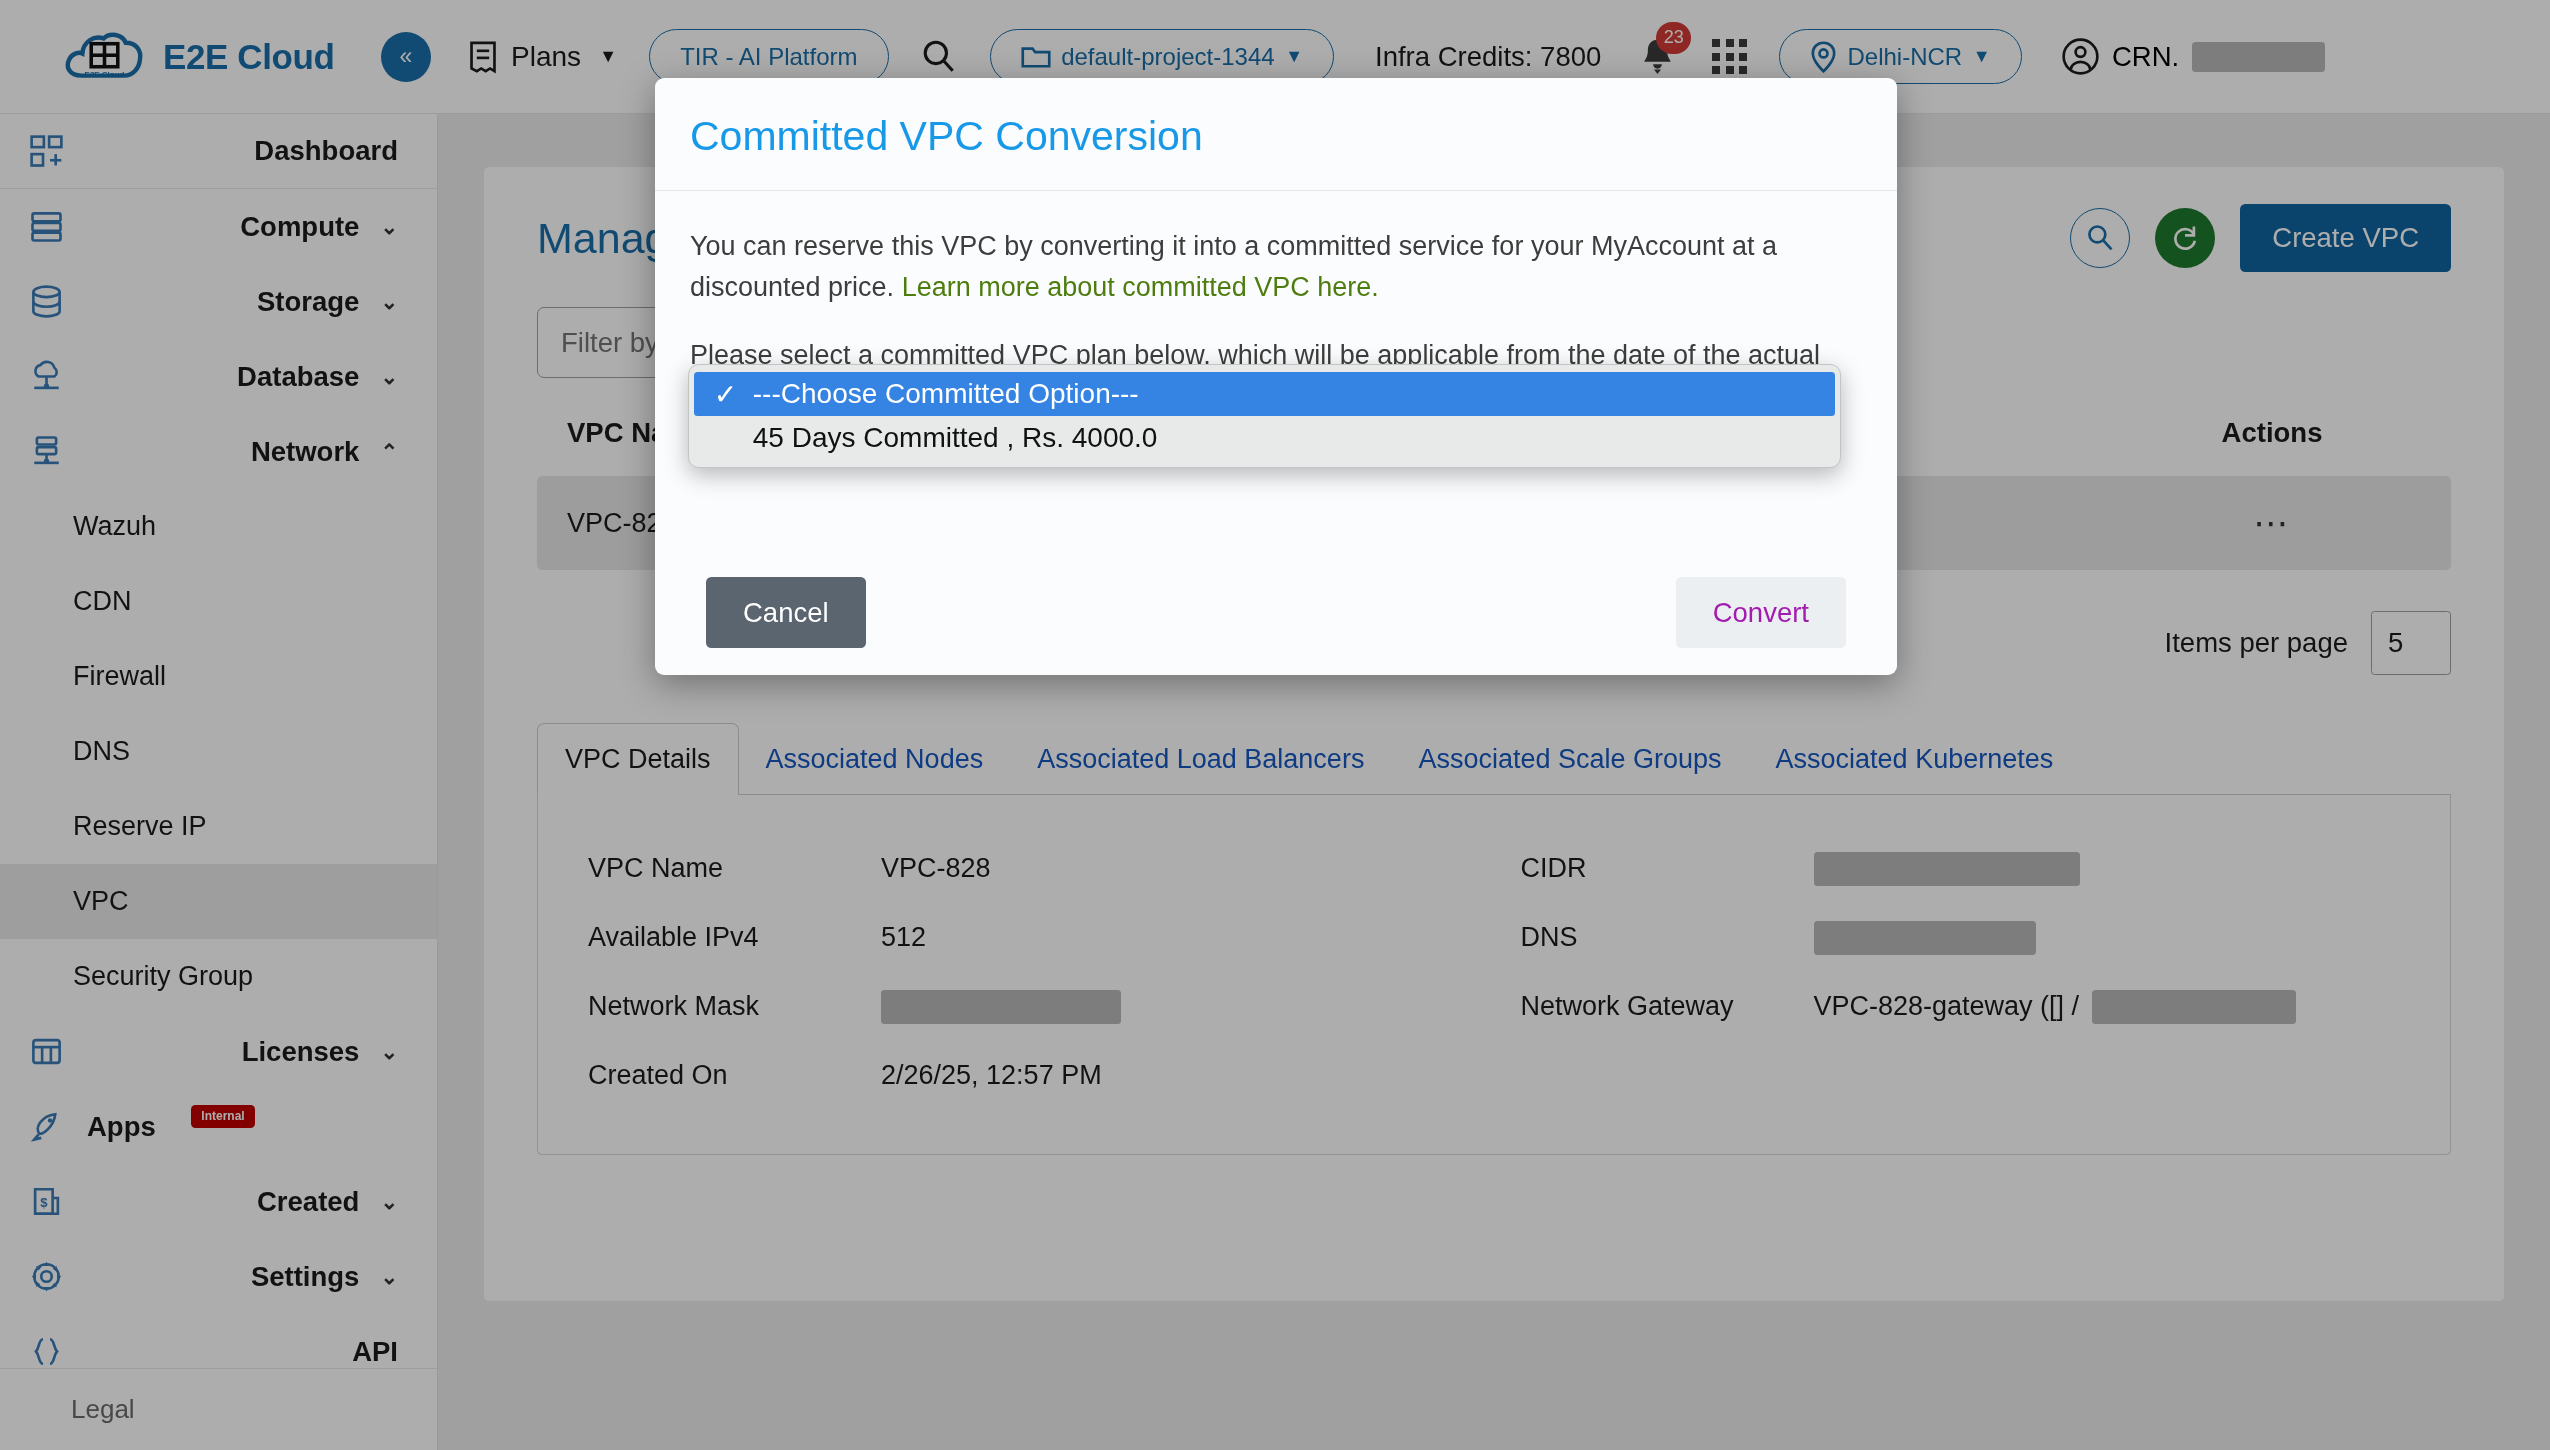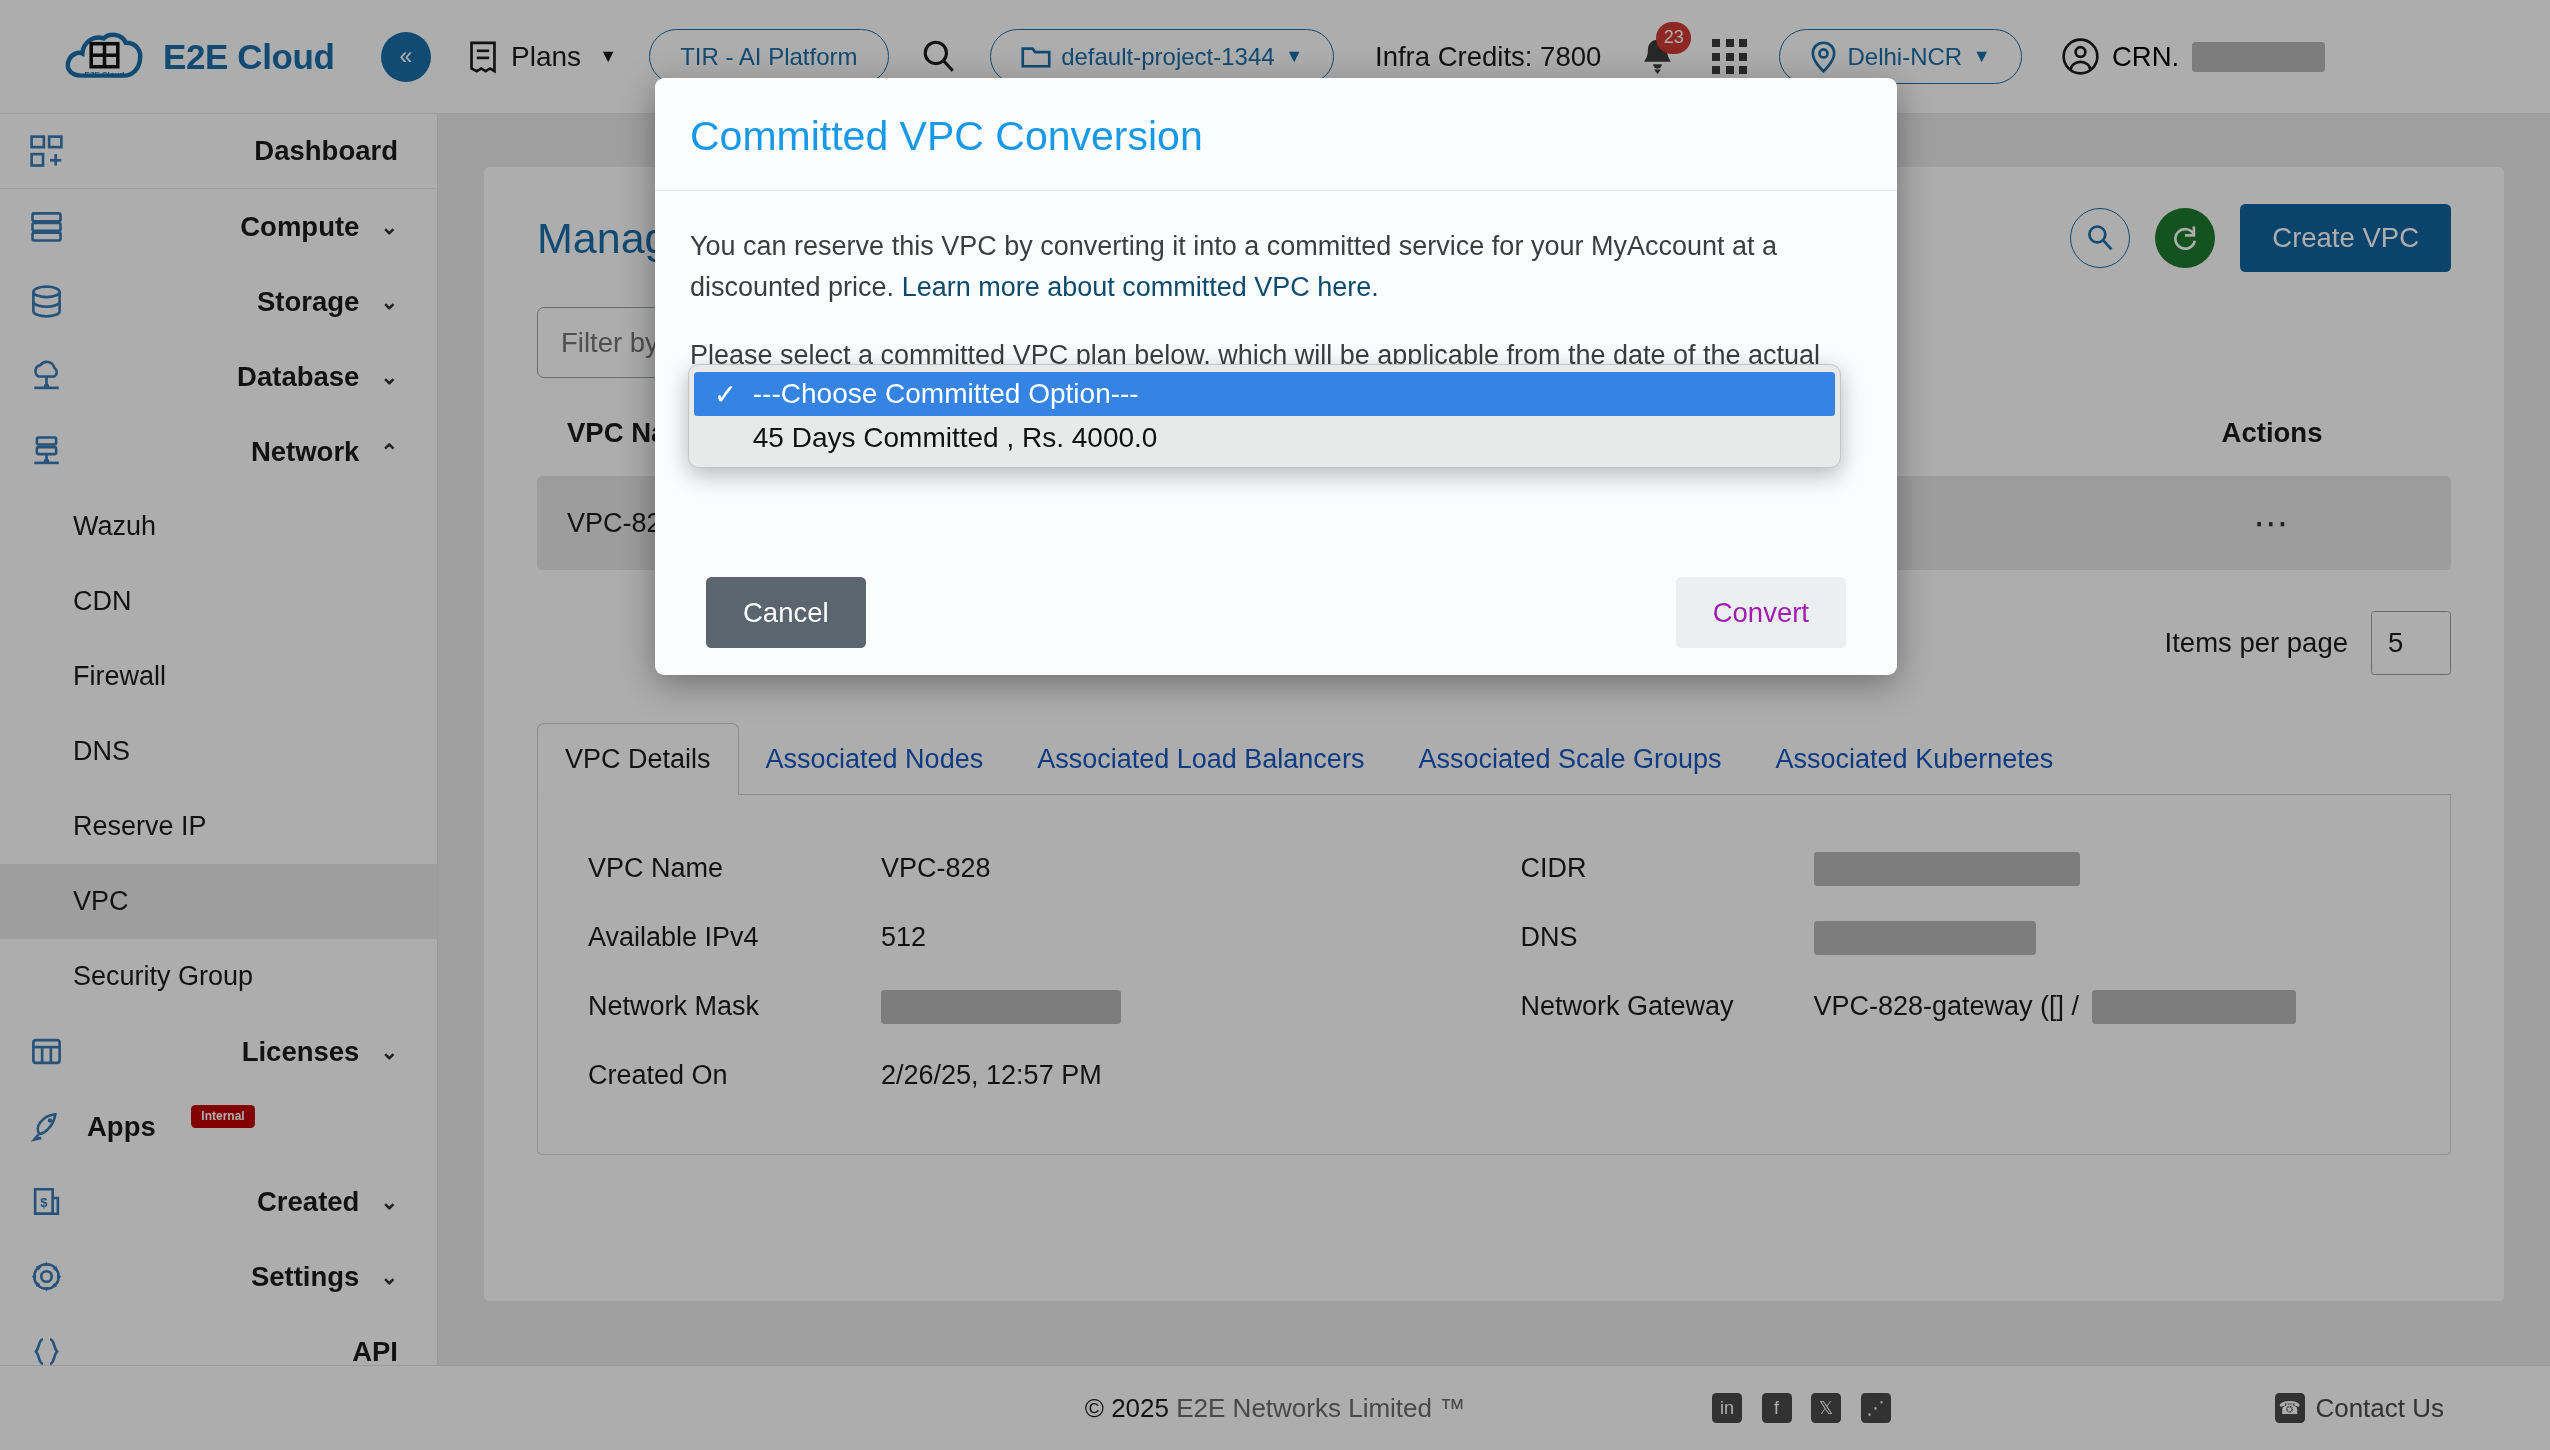--- a/index.html
+++ b/index.html
@@ -202,21 +202,21 @@
   .modal {
     position: absolute; z-index: 60;
     left: 655px; top: 78px; width: 1242px;
     background: #fbfcfd; border-radius: 9px;
     box-shadow: 0 9px 35px rgba(0,0,0,0.35);
   }
   .modal-head { padding: 35px 35px 30px 35px; border-bottom: 0.9px solid #e4e7ea; }
   .modal-title { font-size: 41px; color: #1899e8; font-weight: 400; }
   .modal-body { padding: 35px 35px 0 35px; }
   .modal-p { font-size: 27px; color: #3d3d3d; line-height: 1.5; margin-bottom: 28px; }
-  .modal-link { color: #0c4a6e; cursor: pointer; }
+  .modal-link { color: #4d7c0f; cursor: pointer; }
   .modal-foot {
     display: flex; justify-content: space-between; 
     padding: 133px 51px 27px 51px;
   }
   .btn-cancel {
     background: #5a6570; color: #ffffff; border: none; border-radius: 5.3px;
     font-size: 27.5px; padding: 19.5px 37px; cursor: pointer;
   }
   .btn-convert {
     background: #eceff1; color: #a21caf; border: none; border-radius: 5.3px;
@@ -589,36 +589,20 @@
             <span class="dlabel">Network Gateway</span>
             <span class="dval">VPC-828-gateway ([] /</span>
             <span class="redact" style="width:204px;height:34px;margin-left:12.4px;"></span>
           </div>
         </div>
       </div>
 
     </div>
   </div>
 
-  <div class="footer">
-    <div class="footer-copy">
-      <b>© 2025</b>
-      <span>E2E Networks Limited ™</span>
-    </div>
-    <div class="footer-social">
-      <div class="sq">in</div>
-      <div class="sq">f</div>
-      <div class="sq">𝕏</div>
-      <div class="sq">⋰</div>
-    </div>
-    <div class="footer-contact">
-      <span class="sq">☎</span>
-      <span>Contact Us</span>
-    </div>
-  </div>
 
 </div>
 
 <div id="dim-overlay"></div>
 
 <div class="modal">
   <div class="modal-head">
     <div class="modal-title">Committed VPC Conversion</div>
   </div>
   <div class="modal-body">

